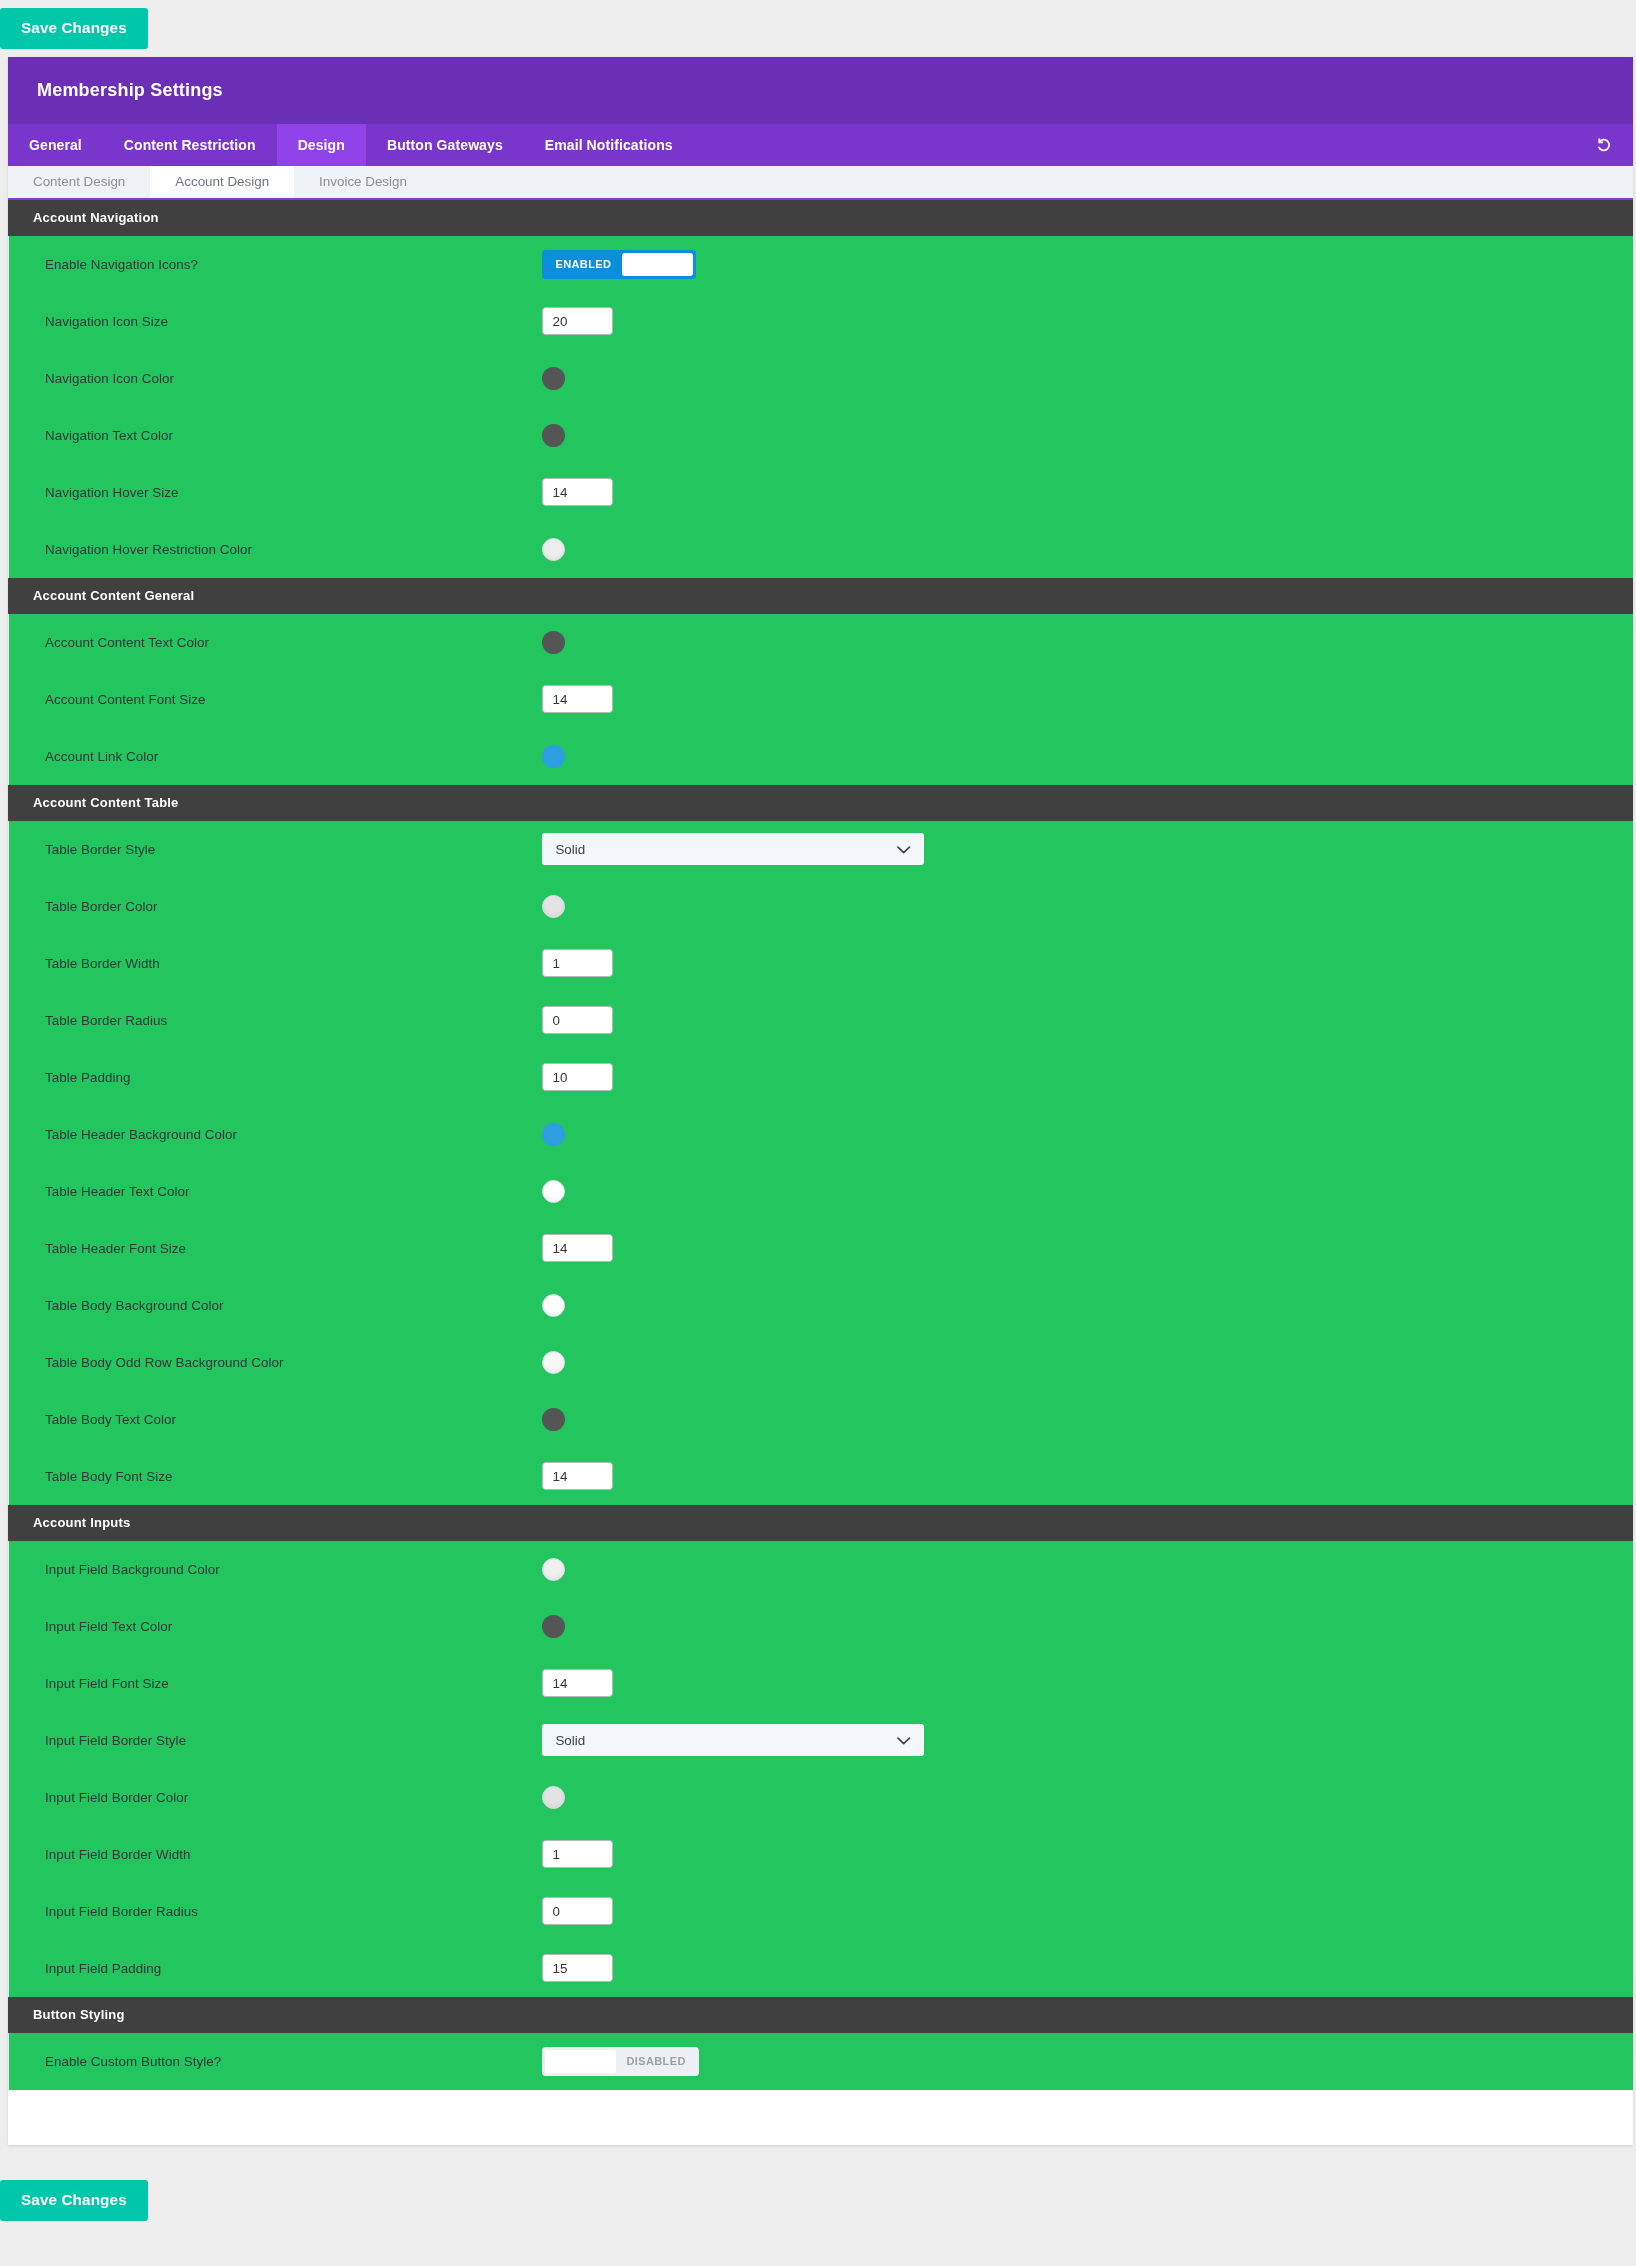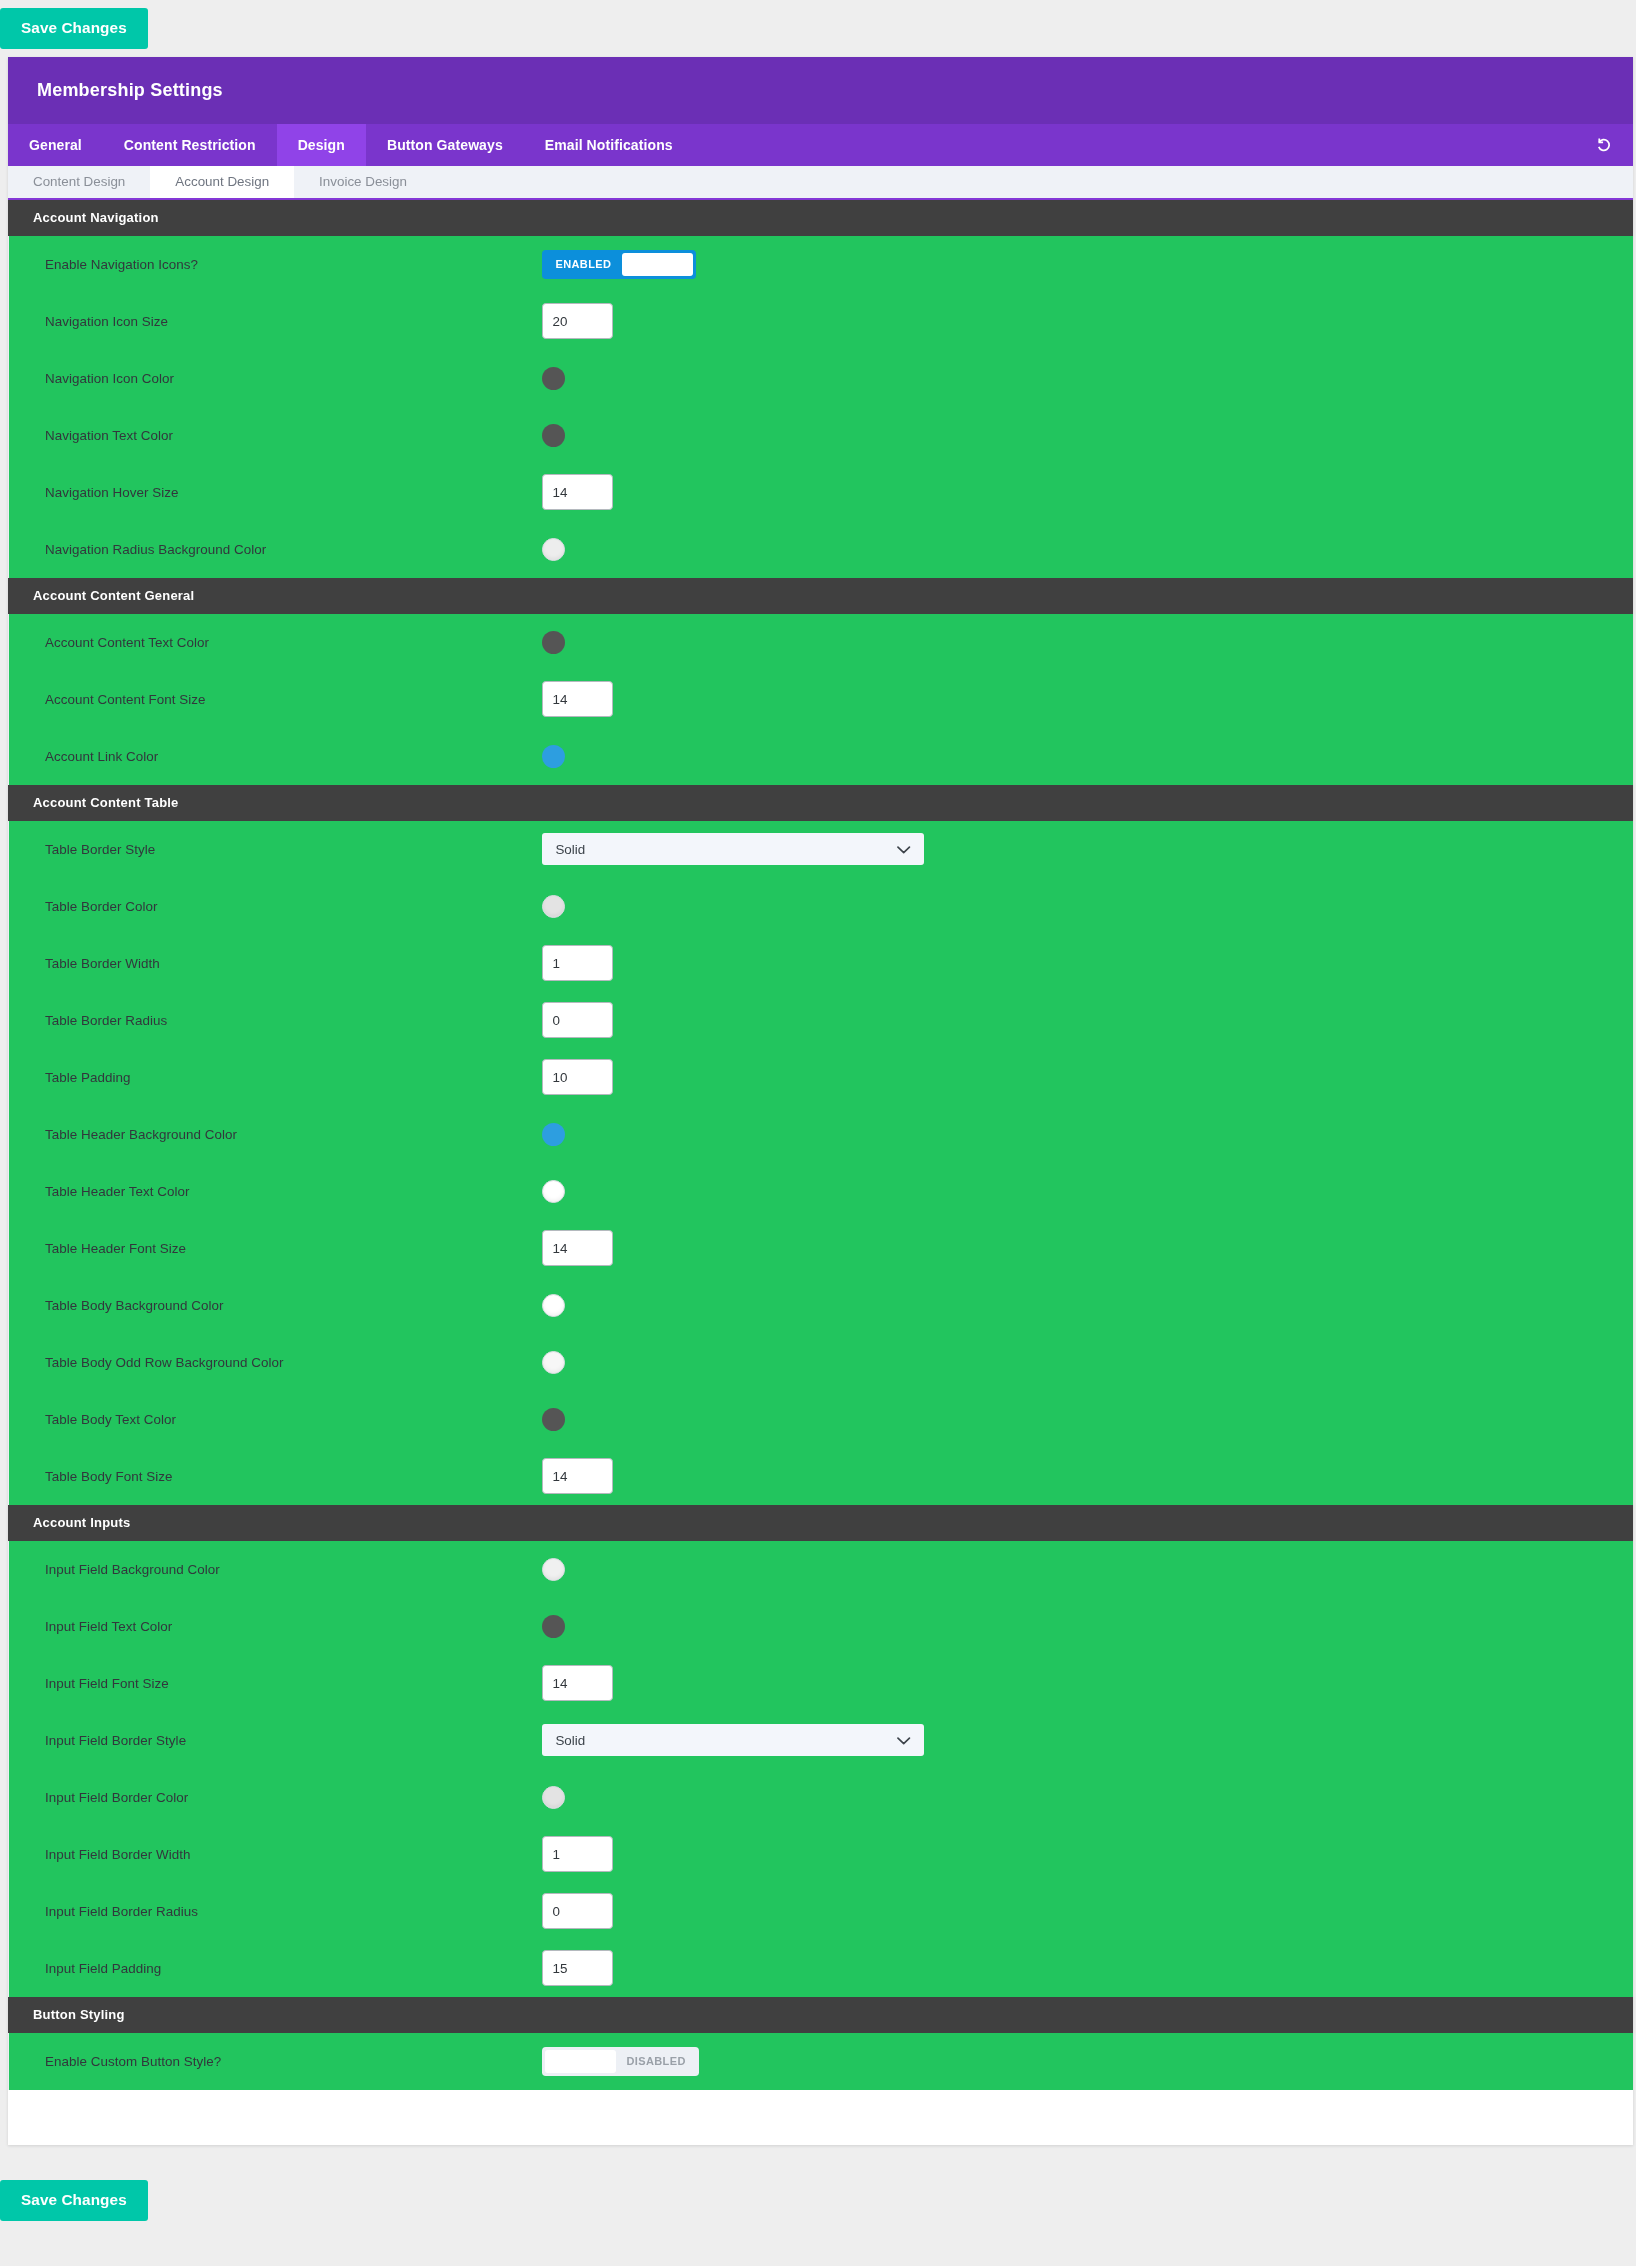--- a/index.html
+++ b/index.html
@@ -134,21 +134,21 @@
   }
   .row-control {
     flex: 1;
     display: flex;
     align-items: center;
   }
 
   
   .num-input {
     width: 71px;
-    height: 36px;
+    height: 28px;
     border: 1px solid #b4b9be;
     border-radius: 3.8px;
     background: #ffffff;
     font-size: 13.4px;
     color: #32373c;
     padding: 0 9.6px;
     font-family: "Liberation Sans", sans-serif;
     outline: none;
   }
 
@@ -291,21 +291,21 @@
             <span class="swatch" style="background: rgb(85, 85, 85);"></span>
           </div>
         </div>
         <div class="row">
           <div class="row-label">Navigation Hover Size</div>
           <div class="row-control">
             <input type="text" class="num-input" value="14" style="">
           </div>
         </div>
         <div class="row">
-          <div class="row-label">Navigation Radius Background Color</div>
+          <div class="row-label">Navigation Hover Restriction Color</div>
           <div class="row-control">
             <span class="swatch light" style="background: rgb(237, 237, 237);"></span>
           </div>
         </div>
       </div>
       <div class="section-header">Account Content General</div>
       <div class="settings-group">
         <div class="row">
           <div class="row-label">Account Content Text Color</div>
           <div class="row-control">

